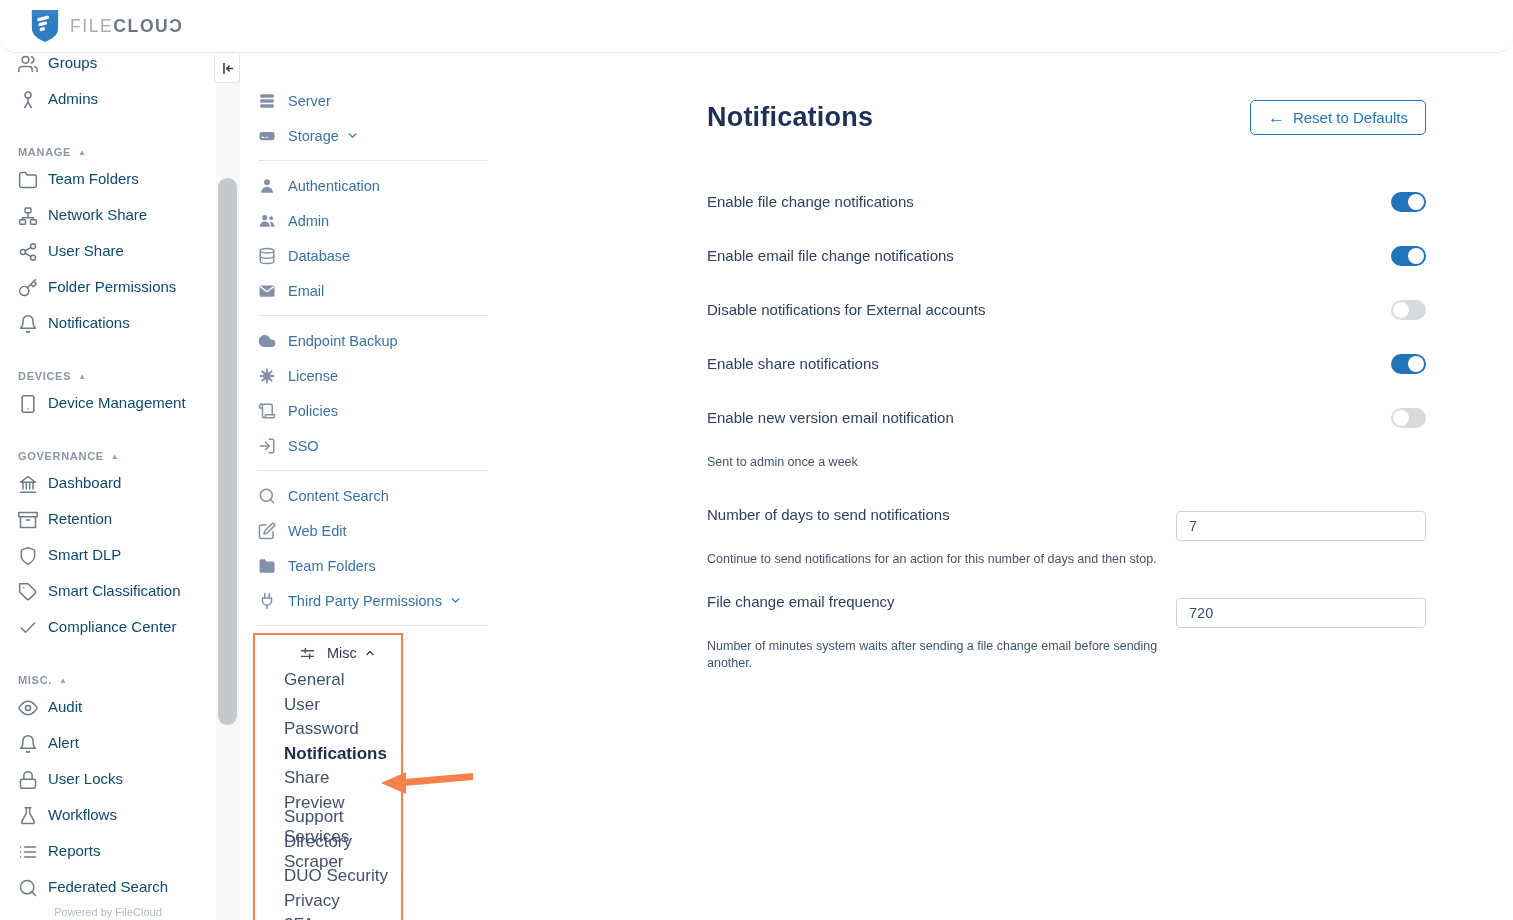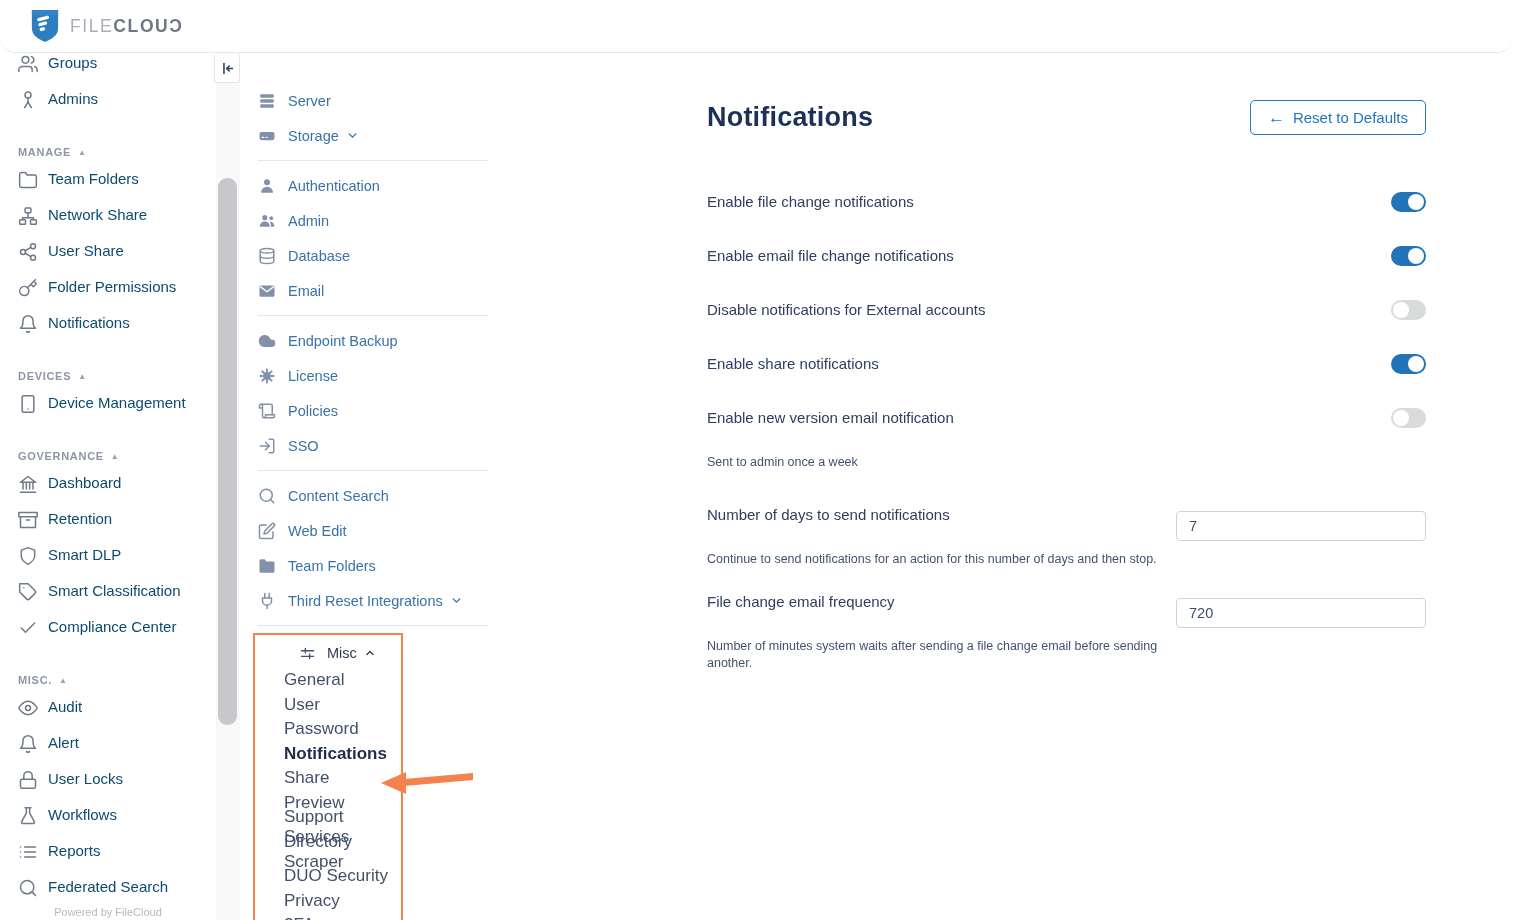--- a/index.html
+++ b/index.html
@@ -454,21 +454,21 @@
         <span>Team Folders</span>
       </div>
       <div class="nav-item">
         <span class="icn">
           <svg viewBox="0 0 24 24" fill="none" stroke="currentColor" stroke-width="2" stroke-linecap="round" stroke-linejoin="round">
             <path d="M9 2v6M15 2v6"></path>
             <path d="M6 8h12v3.5a6 6 0 0 1-6 6 6 6 0 0 1-6-6z"></path>
             <path d="M12 17.5V22"></path>
           </svg>
         </span>
-        <span>Third Reset Integrations</span>
+        <span>Third Party Permissions</span>
         <span class="icn chev">
           <svg viewBox="0 0 24 24" fill="none" stroke="currentColor" stroke-width="2.6" stroke-linecap="round" stroke-linejoin="round">
             <path d="M6 9l6 6 6-6"></path>
           </svg>
         </span>
       </div>
       <div class="nav-divider"></div>
       <div class="misc-box">
         <div class="misc-row">
           <span class="icn">

